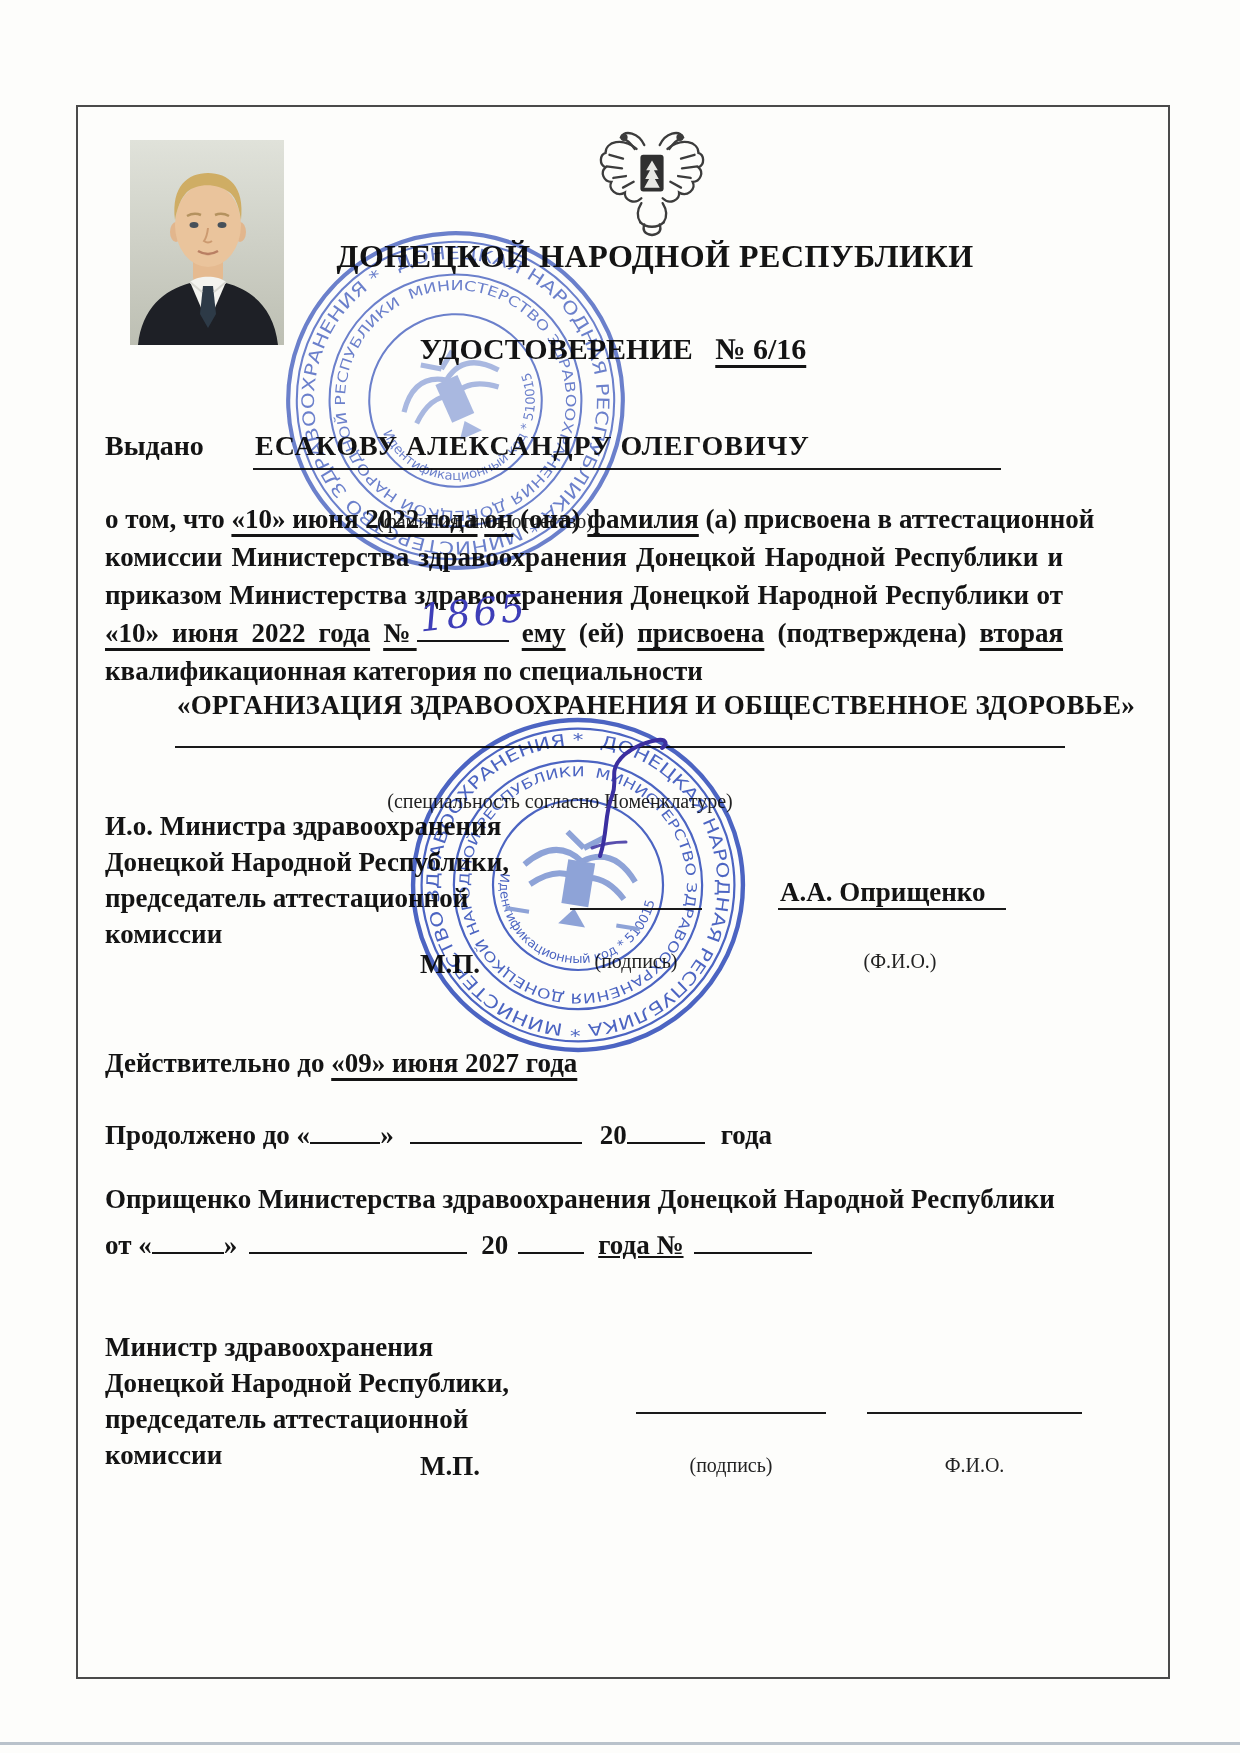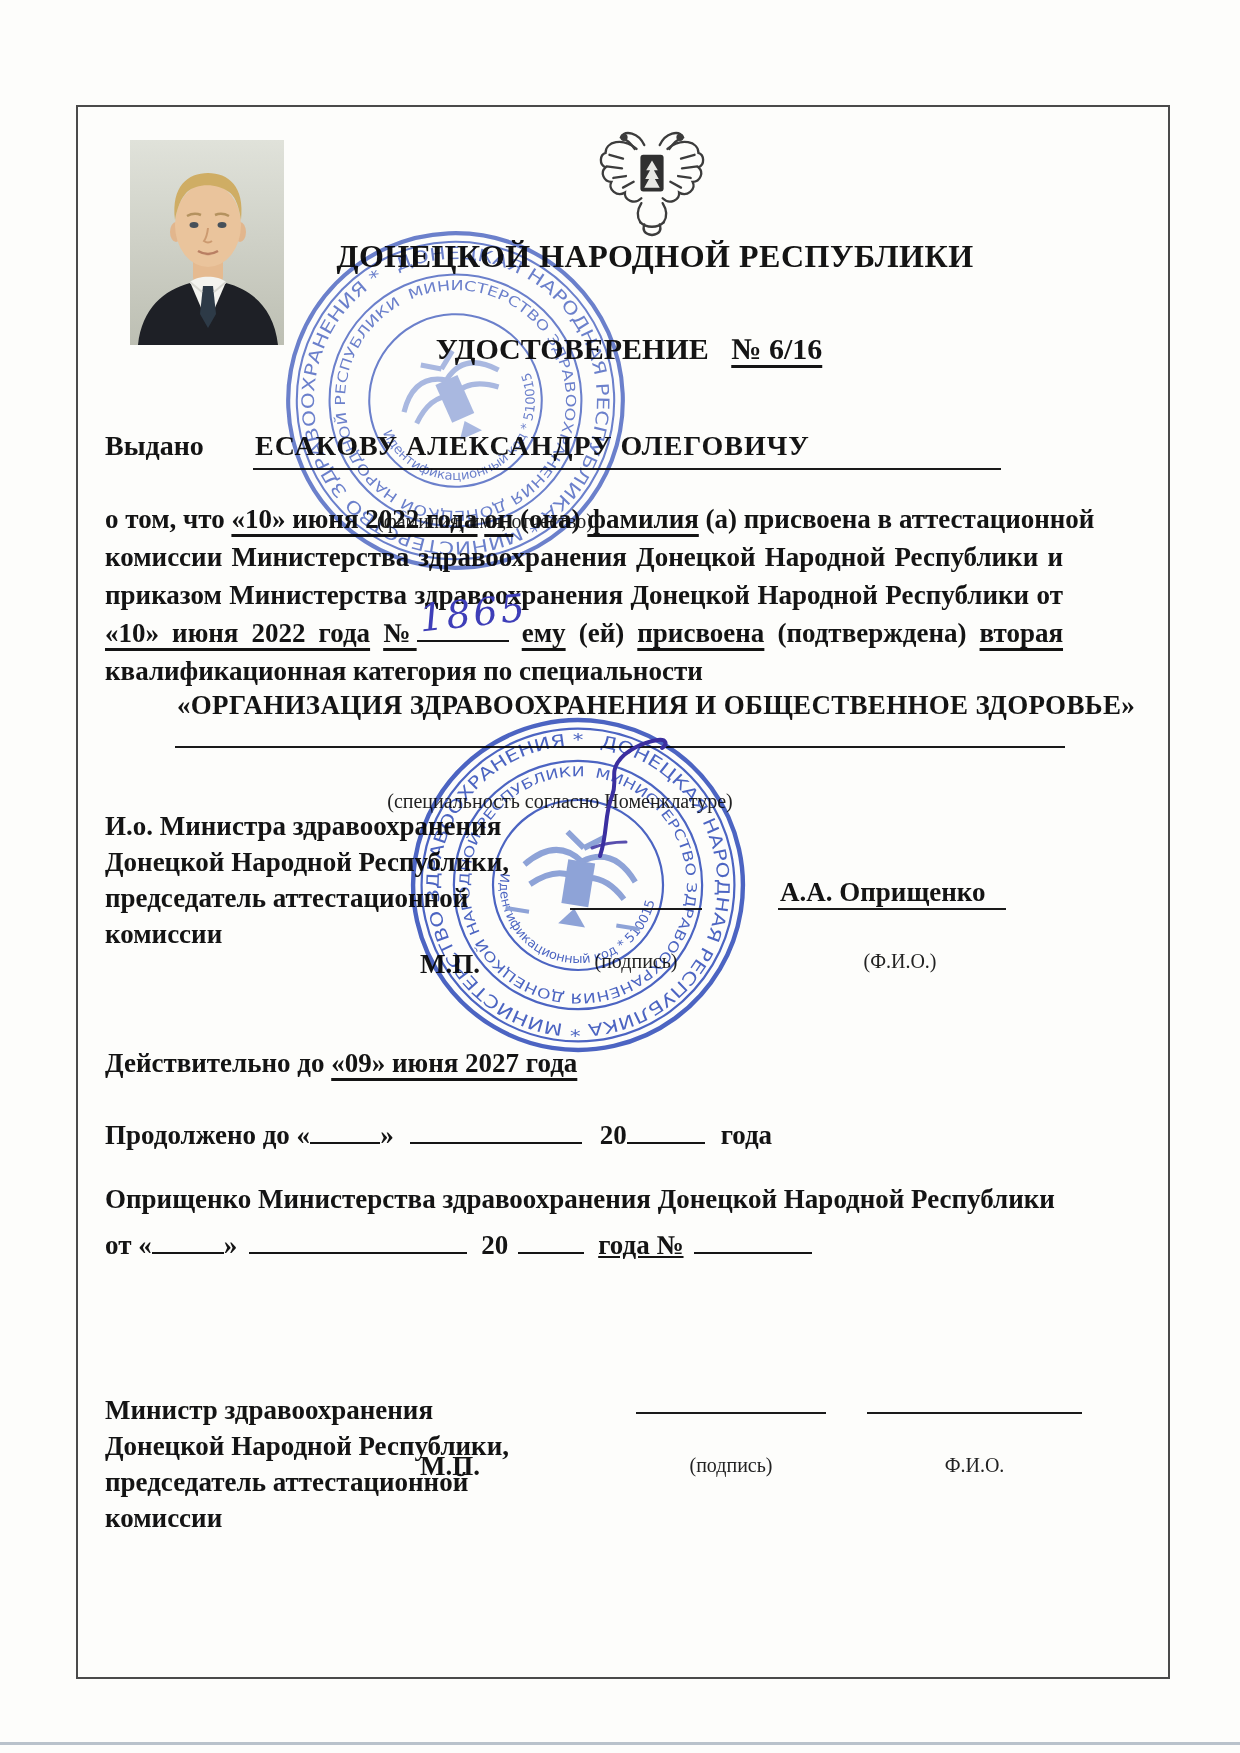--- a/index.html
+++ b/index.html
@@ -8,21 +8,21 @@
     font-family:"Liberation Serif","DejaVu Serif",serif; color:#141414; overflow:hidden;
   }
   .abs{position:absolute;}
   .frame{
     left:76px; top:105px; width:1090px; height:1570px;
     border:2px solid #4a4a4a;
   }
   .b{font-weight:bold;}
   .titleblock{left:330px; top:238px; width:650px; text-align:center;
     font-size:32px; font-weight:bold; line-height:37px; letter-spacing:.5px;}
-  .certline{left:304px; top:332px; width:650px; text-align:center;
+  .certline{left:288px; top:332px; width:650px; text-align:center;
     font-size:30px; font-weight:bold;}
   .u{text-decoration:underline; text-decoration-thickness:2.5px; text-underline-offset:6px;}
   .issued{left:105px; top:430px; width:960px; height:46px; font-size:28px; font-weight:bold;}
   .issued-label{left:0; top:0;}
   .issued-name{left:150px; top:0; letter-spacing:1px;}
   .hline{border-top:2.5px solid #1a1a1a; height:0;}
   .hint{font-size:20px; font-weight:normal; color:#222; text-align:center;margin-top:36px;}
   .bodytext{left:105px; top:500px; width:958px; font-size:27px; font-weight:bold;}
   .bl-line{height:38px; line-height:38px; text-align:justify; text-align-last:justify; white-space:nowrap;}
   .bl-line.last{text-align:right; text-align-last:left;}
@@ -147,21 +147,21 @@
 
   <div class="abs bigrow" style="left:105px; top:1120px;">
     <span>Продолжено до «</span><span class="bl" style="width:70px;"></span><span>»</span><span class="bl" style="width:172px; margin-left:16px;"></span><span style="margin-left:18px;">20</span><span class="bl" style="width:78px;"></span><span style="margin-left:16px;">года</span>
   </div>
 
   <div class="abs bigrow" style="left:105px; top:1184px;">Оприщенко Министерства здравоохранения Донецкой Народной Республики</div>
   <div class="abs bigrow" style="left:105px; top:1230px;">
     <span>от «</span><span class="bl" style="width:72px;"></span><span>»</span><span class="bl" style="width:218px; margin-left:12px;"></span><span style="margin-left:14px;">20</span><span class="bl" style="width:66px; margin-left:10px;"></span><span style="margin-left:14px;text-decoration:underline;">года №</span><span class="bl" style="width:118px; margin-left:10px;"></span>
   </div>
 
-  <div class="abs off" style="left:105px; top:1392px; width:470px;">
+  <div class="abs off" style="left:105px; top:1329px; width:470px;">
     <div>Министр здравоохранения</div>
     <div>Донецкой Народной Республики,</div>
     <div>председатель аттестационной комиссии</div>
   </div>
   <div class="abs hline" style="left:636px; top:1412px; width:190px;"></div>
   <div class="abs hint" style="left:636px; top:1418px; width:190px;">(подпись)</div>
   <div class="abs hline" style="left:867px; top:1412px; width:215px;"></div>
   <div class="abs hint" style="left:867px; top:1418px; width:215px;">Ф.И.О.</div>
   <div class="abs off" style="left:420px; top:1448px;">М.П.</div>
 

